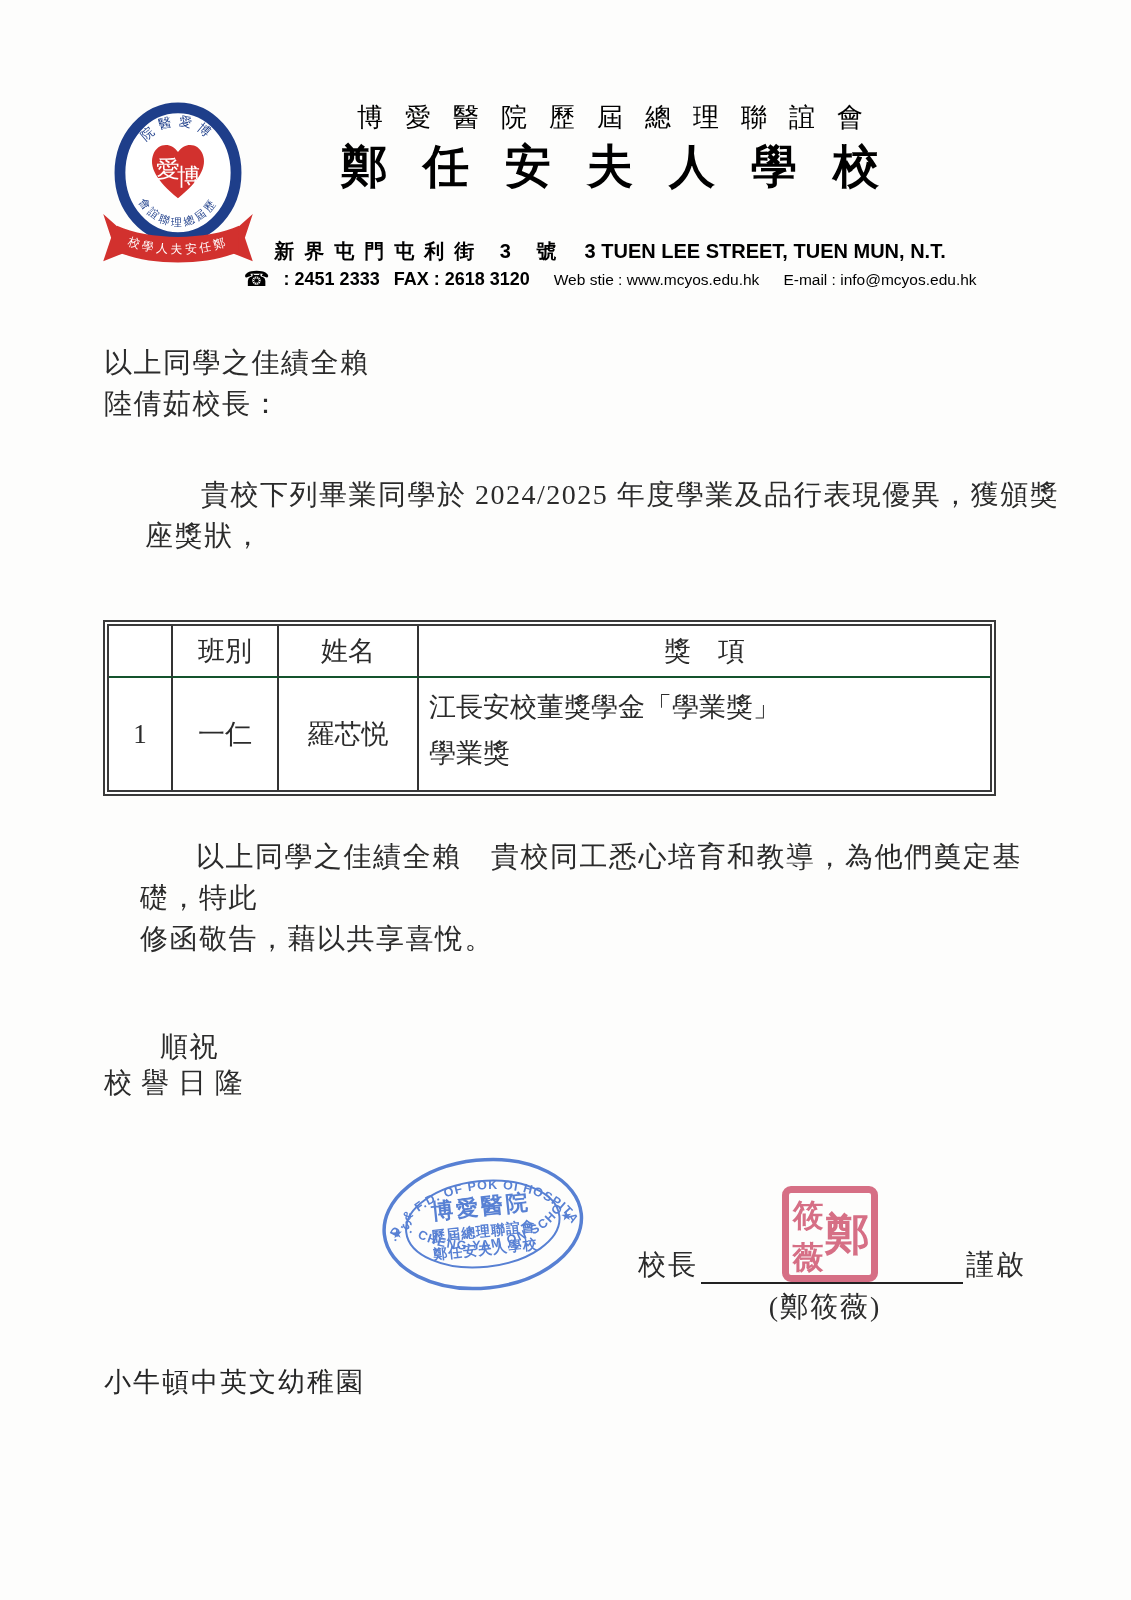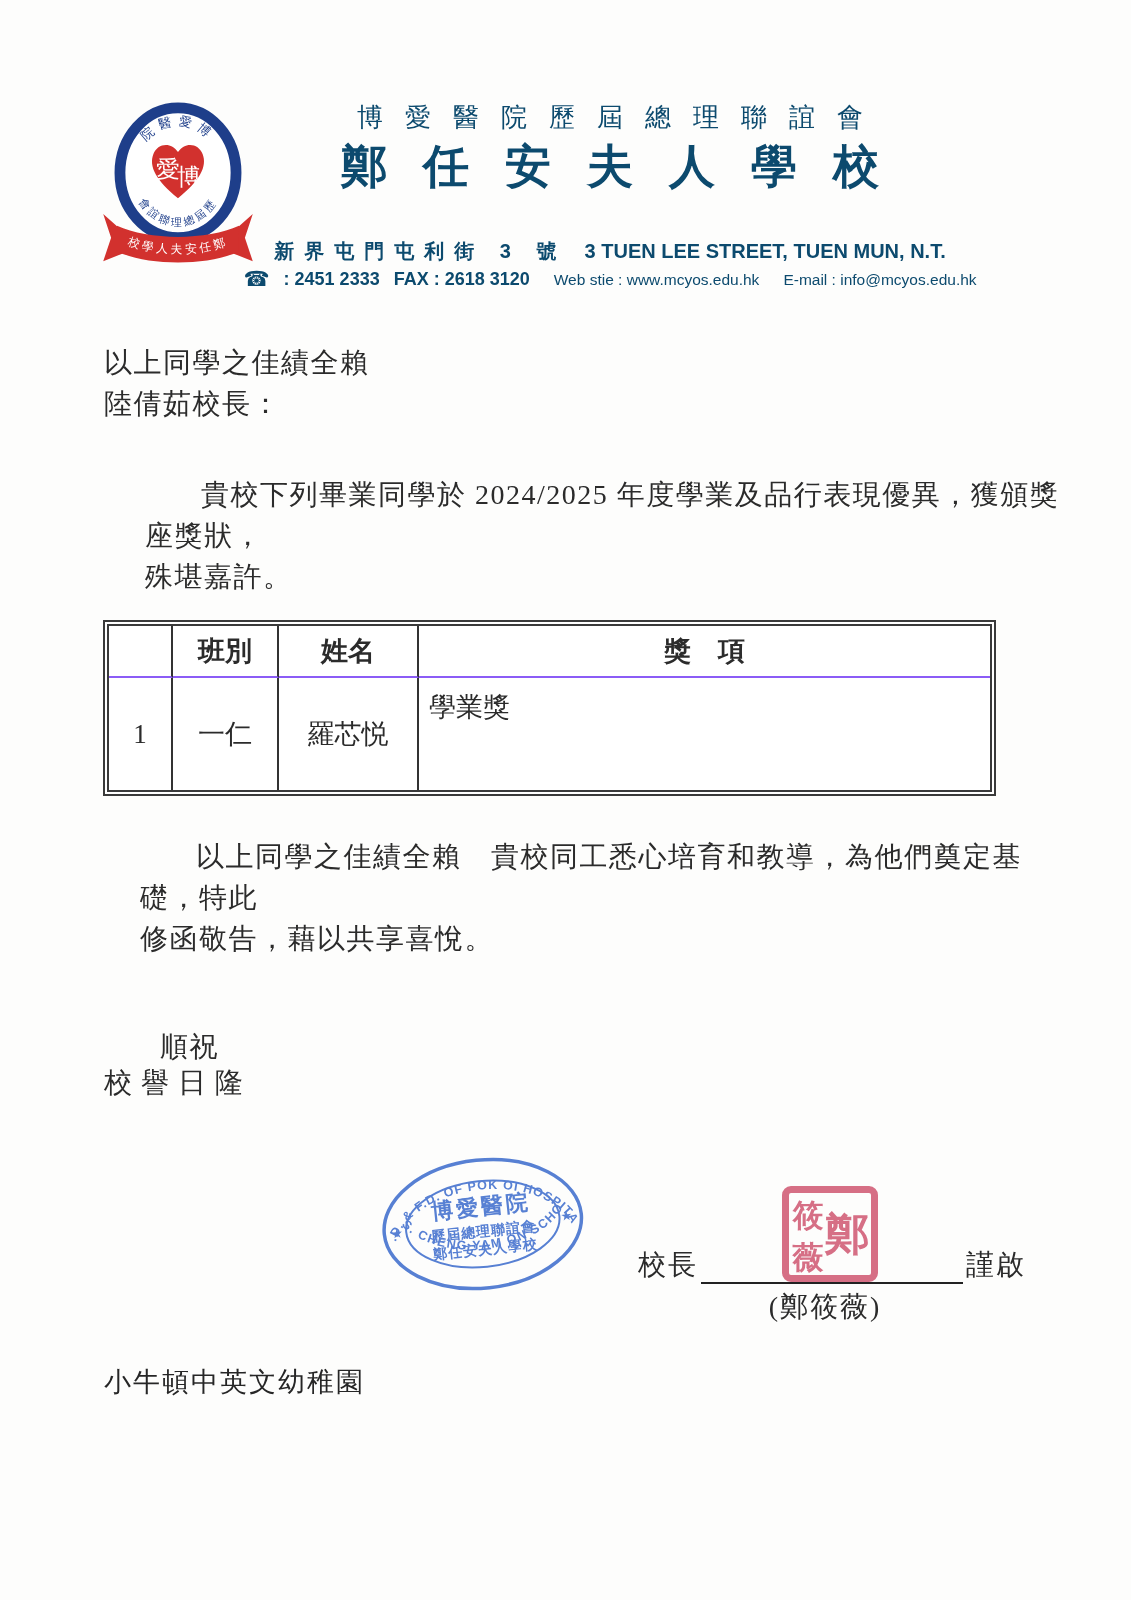--- a/index.html
+++ b/index.html
@@ -1,21 +1,21 @@
 <!DOCTYPE html>
 <html><head>
 <meta charset="utf-8">
 <style>
   html,body{margin:0;padding:0;background:#e8e8e8;}
   #page{position:relative;width:1131px;height:1600px;background:#fdfdfc;margin:0 auto;overflow:hidden;
         font-family:"Liberation Serif","DejaVu Serif",serif;color:#262626;}
 
   
   .logo{position:absolute;left:98px;top:96px;width:160px;height:182px;}
-  .hdr{position:absolute;left:240px;width:740px;text-align:center;color:#0c4a6e;}
+  .hdr{position:absolute;left:240px;width:740px;text-align:center;color:#000000;}
   .hdr-org{top:100px;font-size:26px;letter-spacing:22px;text-indent:22px;}
   .hdr-name{top:136px;font-size:46px;letter-spacing:36px;text-indent:36px;font-weight:bold;}
   .hdr-en{top:202px;font-family:"Liberation Sans","DejaVu Sans",sans-serif;font-size:25px;font-weight:bold;letter-spacing:0.5px;}
   .hdr-addr{top:238px;font-family:"Liberation Sans","DejaVu Sans",sans-serif;font-size:20px;font-weight:bold;}
   .hdr-addr .zh{letter-spacing:10px;margin-right:18px;}
   .hdr-contact{top:266px;font-family:"Liberation Sans","DejaVu Sans",sans-serif;font-size:17px;display:flex;
                justify-content:center;align-items:baseline;gap:14px;left:200px;width:820px;}
   .hdr-contact .tel-ico{font-size:21px;position:relative;top:1px;}
   .hdr-contact .b{font-weight:bold;font-size:18px;}
   .hdr-contact .sm{font-size:15.5px;margin-left:10px;text-align:right;}
@@ -30,21 +30,21 @@
   .wish1{left:160px;top:1026px;}
   .wish2{left:104px;top:1064px;letter-spacing:9px;font-family:Liberation Mono, monospace;}
   .date{left:104px;top:1364px;font-size:27px;letter-spacing:2px;}
 
   
   .award-table{left:103px;top:620px;width:881px;border:6px double #3a3a3a;background:#fff;}
   .tgrid{display:grid;grid-template-columns:64px 106px 140px 1fr;grid-template-rows:52px 112px;}
   .tc{border-right:2px solid #333;display:flex;align-items:center;justify-content:center;
       font-size:27px;color:#2b2b2b;}
   .tc.last{border-right:none;}
-  .tc.hd{border-bottom:2px solid #8b5cf6;font-weight:bold;}
+  .tc.hd{border-bottom:2px solid #14532d;}
   .tc.award{flex-direction:column;align-items:flex-start;justify-content:flex-start;
             padding:6px 4px 0 10px;line-height:46px;font-size:27px;}
 
   
   .stamp-blue{position:absolute;left:377px;top:1150px;width:212px;height:152px;transform:rotate(-6deg);opacity:.92;}
   .seal-red{position:absolute;left:782px;top:1186px;width:78px;height:78px;border:7px solid #d26079;
             border-radius:9px;display:flex;flex-direction:row-reverse;color:#d26079;opacity:.9;
             font-weight:bold;padding:2px;}
   .seal-col-r{flex:1;display:flex;align-items:center;justify-content:center;font-size:44px;}
   .seal-col-l{flex:1;display:flex;flex-direction:column;}
@@ -95,34 +95,34 @@
     <span class="sm">E-mail : info@mcyos.edu.hk</span>
   </div>
 
   <div class="abs recipient">
     <div class="body-line">以上同學之佳績全賴</div>
     <div class="body-line">陸倩茹校長：</div>
   </div>
 
   <div class="abs para1">
     <div class="body-line ind">貴校下列畢業同學於 2024/2025 年度學業及品行表現優異，獲頒獎座獎狀，</div>
-    <div class="body-line">殊堪嘉許。</div>
   </div>
 
   <div class="abs award-table">
     <div class="tgrid">
       <div class="tc hd"></div>
       <div class="tc hd">班別</div>
       <div class="tc hd">姓名</div>
       <div class="tc hd last">獎　項</div>
 
       <div class="tc">1</div>
       <div class="tc">一仁</div>
       <div class="tc">羅芯悦</div>
       <div class="tc last award">
+        <span>江長安校董獎學金「學業獎」</span>
         <span>學業獎</span>
       </div>
     </div>
   </div>
 
   <div class="abs para2">
     <div class="body-line ind">以上同學之佳績全賴　貴校同工悉心培育和教導，為他們奠定基礎，特此</div>
     <div class="body-line">修函敬告，藉以共享喜悅。</div>
   </div>
 

